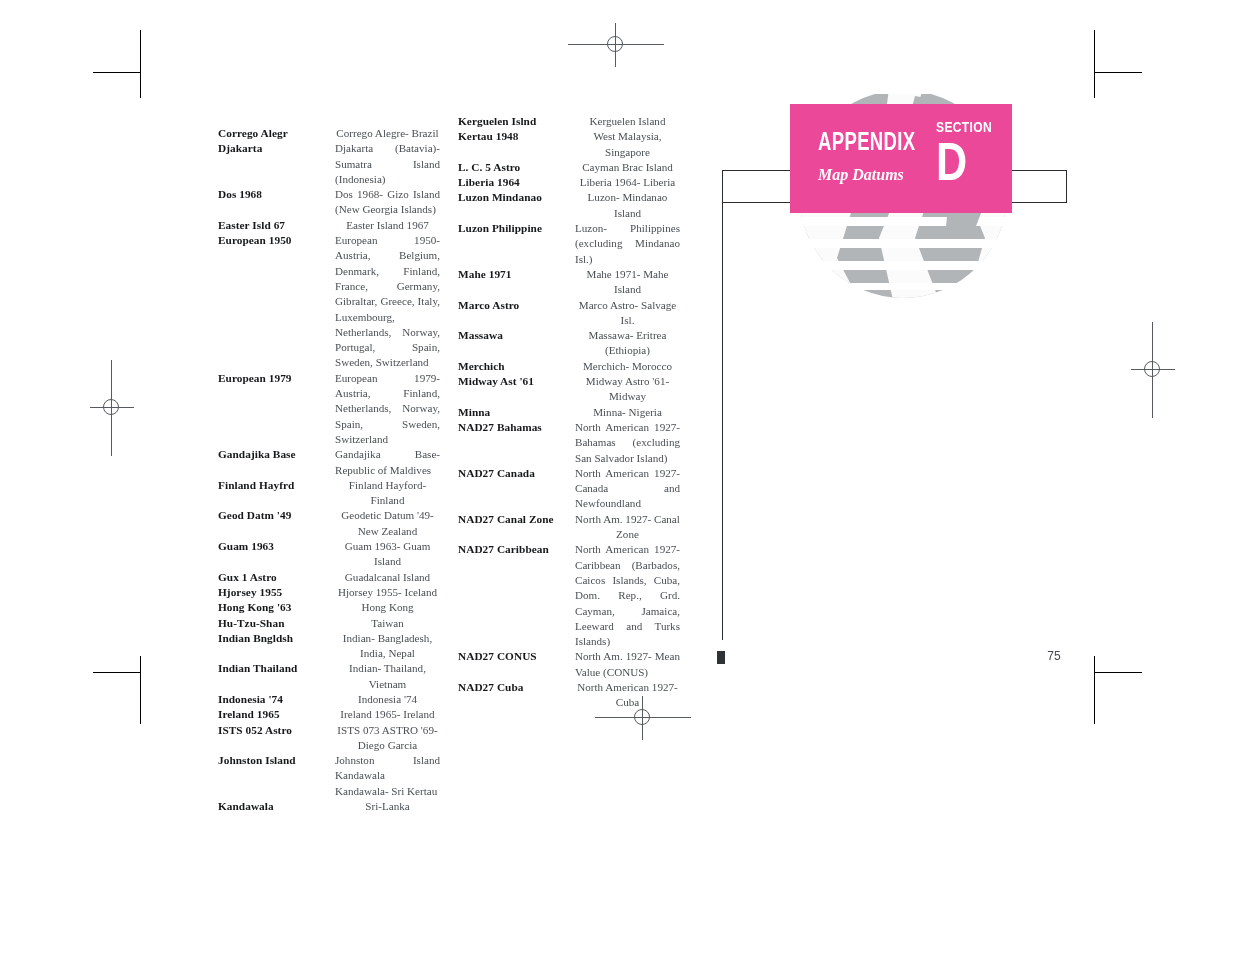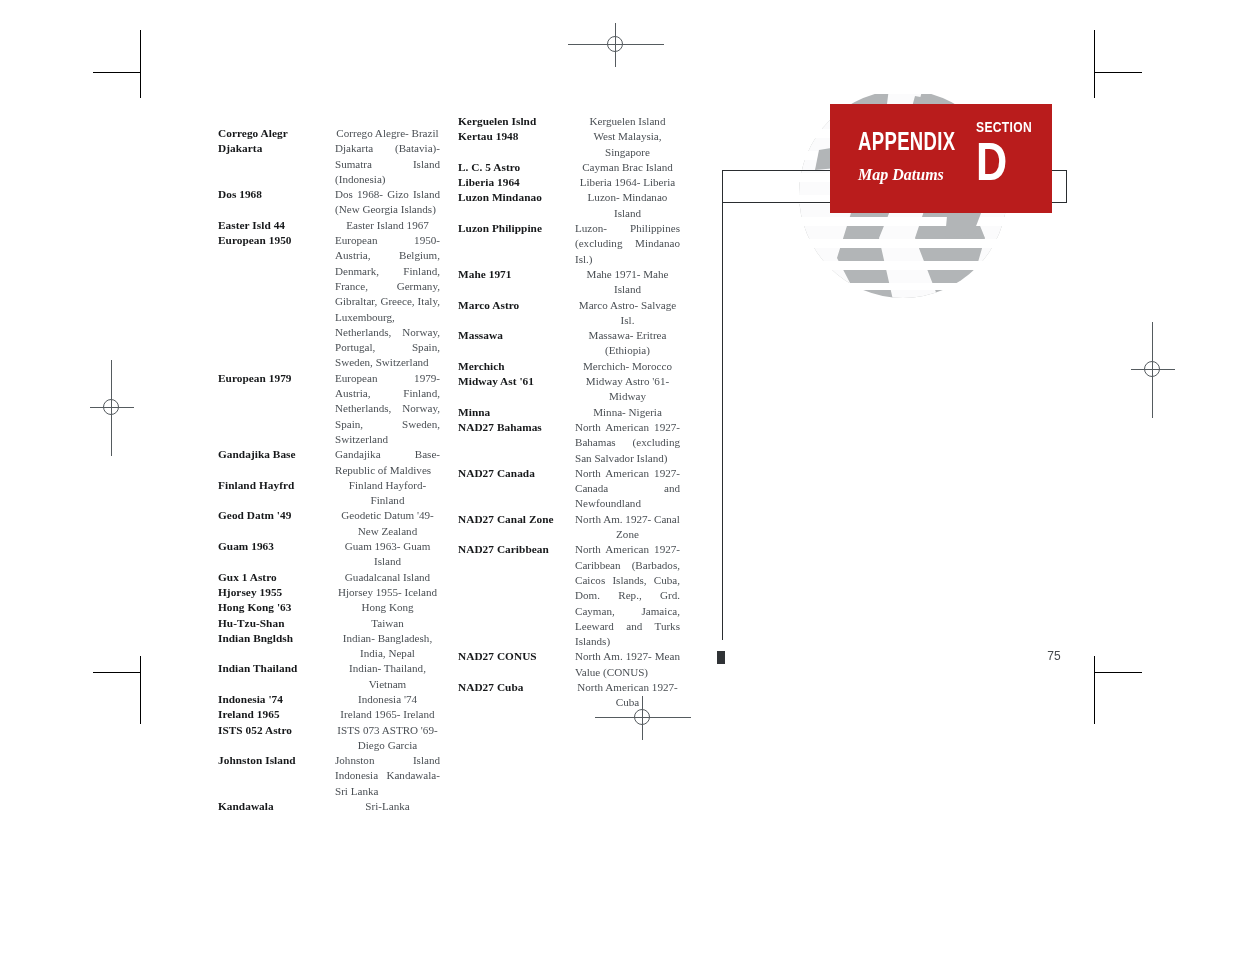--- a/index.html
+++ b/index.html
@@ -152,25 +152,25 @@
     left: 797px;
     top: 88px;
     width: 212px;
     height: 212px;
   }
   #globe svg { display: block; }
 
   
   #header-plate {
     position: absolute;
-    left: 830px;
+    left: 790px;
     top: 104px;
     width: 222px;
     height: 109px;
-    background: #b91c1c;
+    background: #ec4899;
     z-index: 5;
   }
   #appendix-word {
     position: absolute;
     left: 28px;
     top: 23px;
     color: #ffffff;
     font-family: "Liberation Sans Narrow", "Liberation Sans", sans-serif;
     font-weight: bold;
     font-size: 25px;
@@ -310,21 +310,21 @@
       </div>
       <div class="datum-row">
         <div class="datum-name">Djakarta</div>
         <div class="datum-desc">Djakarta (Batavia)- Sumatra Island (Indonesia)</div>
       </div>
       <div class="datum-row">
         <div class="datum-name">Dos 1968</div>
         <div class="datum-desc">Dos 1968- Gizo Island (New Georgia Islands)</div>
       </div>
       <div class="datum-row">
-        <div class="datum-name">Easter Isld 44</div>
+        <div class="datum-name">Easter Isld 67</div>
         <div class="datum-desc nojust">Easter Island 1967</div>
       </div>
       <div class="datum-row">
         <div class="datum-name">European 1950</div>
         <div class="datum-desc">European 1950- Austria, Belgium, Denmark, Finland, France, Germany, Gibraltar, Greece, Italy, Luxembourg, Netherlands, Norway, Portugal, Spain, Sweden, Switzerland</div>
       </div>
       <div class="datum-row">
         <div class="datum-name">European 1979</div>
         <div class="datum-desc">European 1979- Austria, Finland, Netherlands, Norway, Spain, Sweden, Switzerland</div>
       </div>
@@ -375,21 +375,21 @@
       <div class="datum-row">
         <div class="datum-name">Ireland 1965</div>
         <div class="datum-desc nojust">Ireland 1965- Ireland</div>
       </div>
       <div class="datum-row">
         <div class="datum-name">ISTS 052 Astro</div>
         <div class="datum-desc nojust">ISTS 073 ASTRO '69- Diego Garcia</div>
       </div>
       <div class="datum-row">
         <div class="datum-name">Johnston Island</div>
-        <div class="datum-desc">Johnston Island Indonesia Kandawala- Sri Lanka</div>
+        <div class="datum-desc">Johnston Island Kandawala Kandawala- Sri Kertau</div>
       </div>
       <div class="datum-row">
         <div class="datum-name">Kandawala</div>
         <div class="datum-desc nojust">Sri-Lanka</div>
       </div>
     </div>
   <div class="datum-col" id="col-right">
       <div class="datum-row">
         <div class="datum-name">Kerguelen Islnd</div>
         <div class="datum-desc nojust">Kerguelen Island</div>

